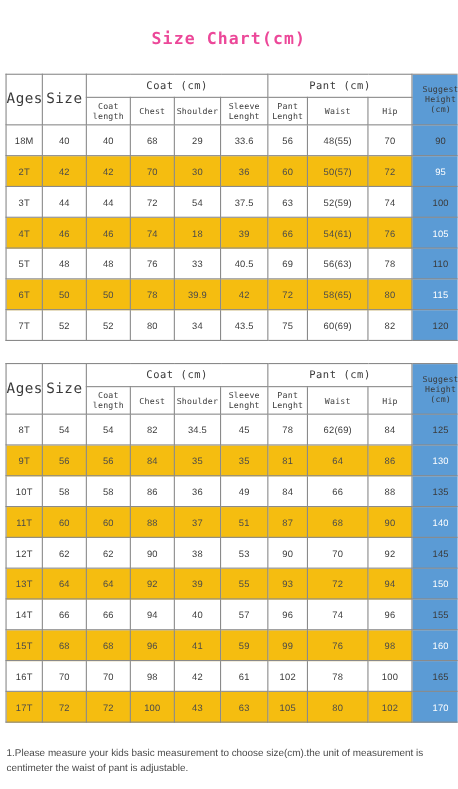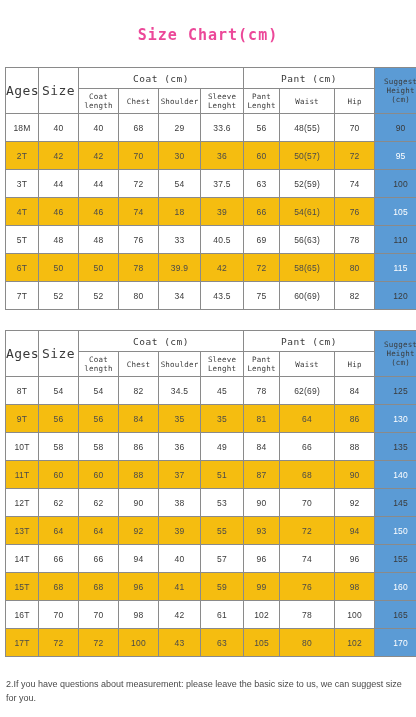--- a/index.html
+++ b/index.html
@@ -428,16 +428,17 @@
             <td>105</td>
             <td>80</td>
             <td>102</td>
             <td class="blue-cell">170</td>
           </tr>
         </tbody>
     </table>
   </div>
 
   <div class="notes">
+    <p class="note">1.Please measure your kids basic measurement to choose size(cm).the unit of measurement is centimeter the waist of pant is adjustable.</p>
     <p class="note">2.If you have questions about measurement: please leave the basic size to us, we can suggest size for you.</p>
   </div>
 
 </div>
 
 </body></html>

